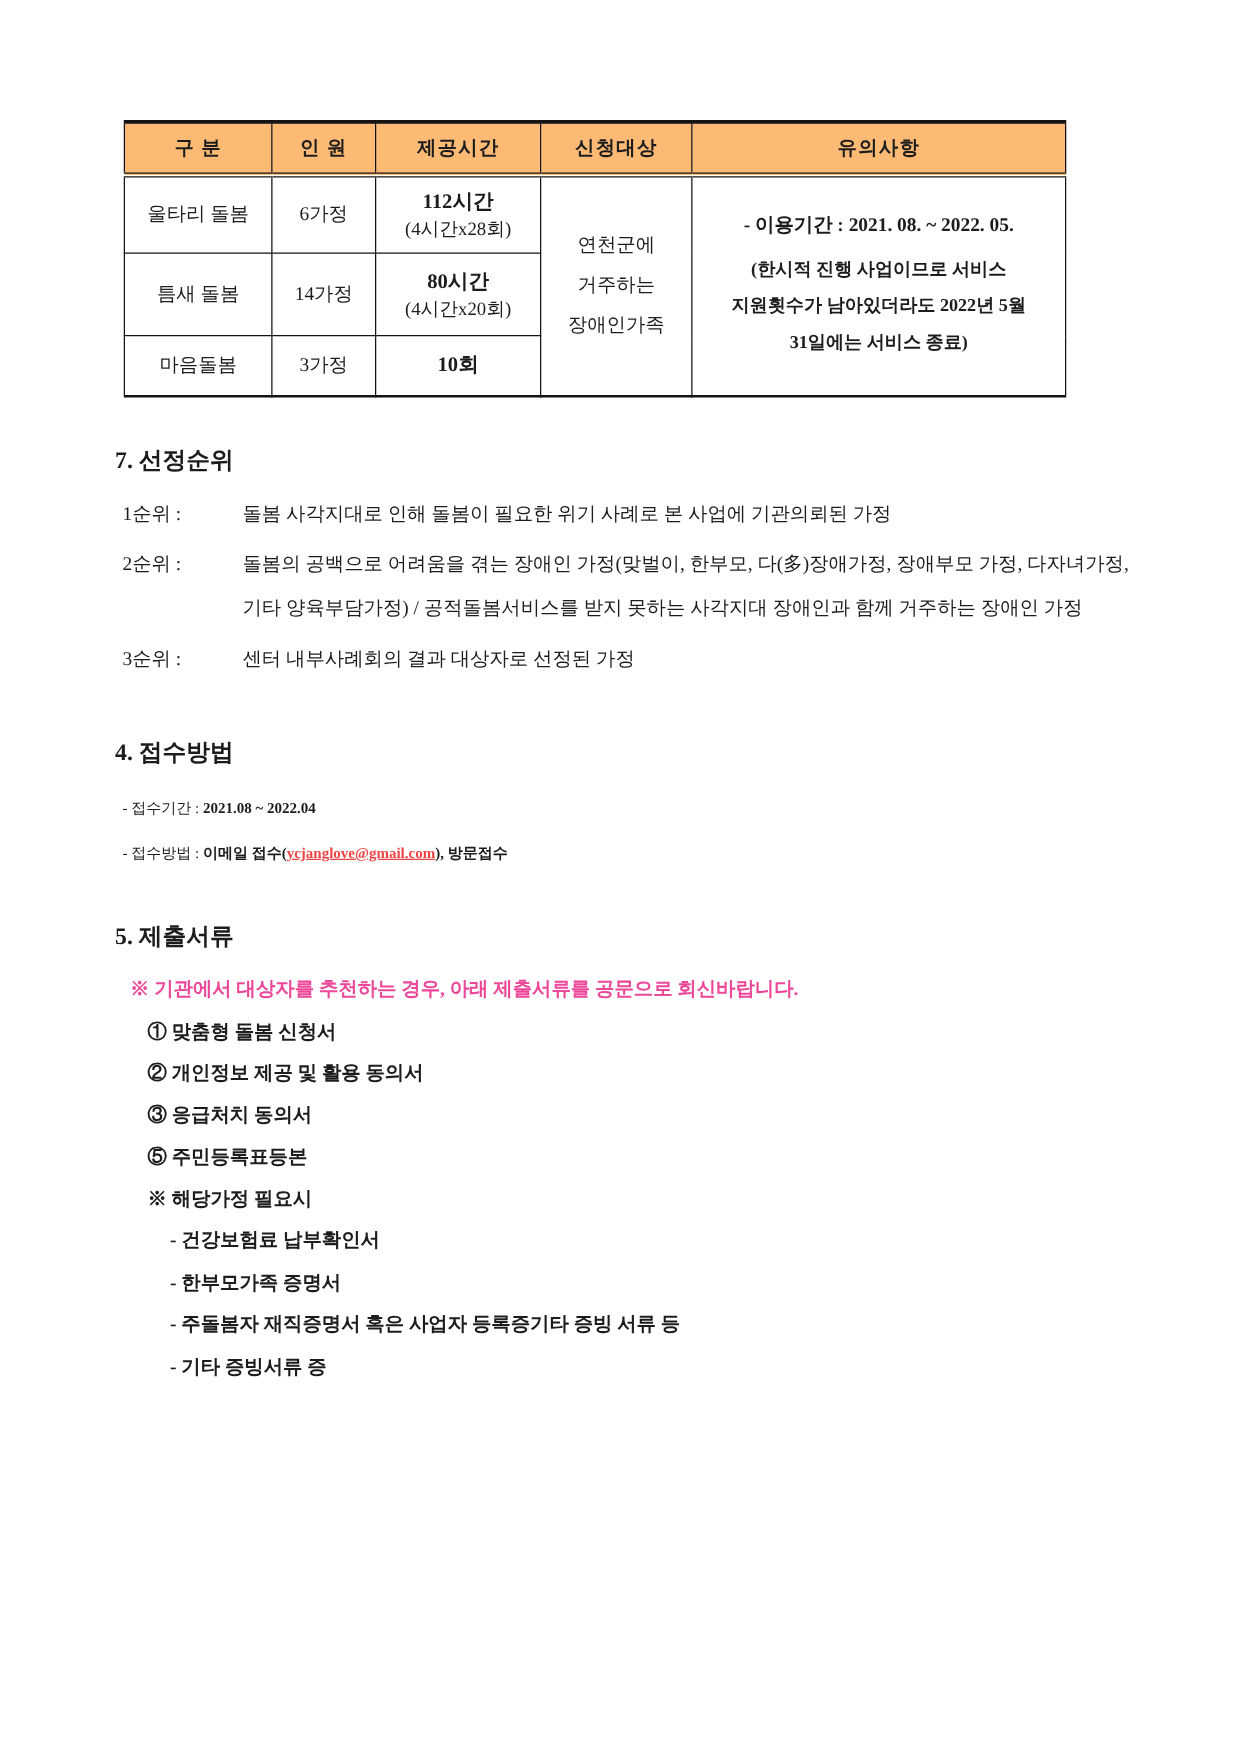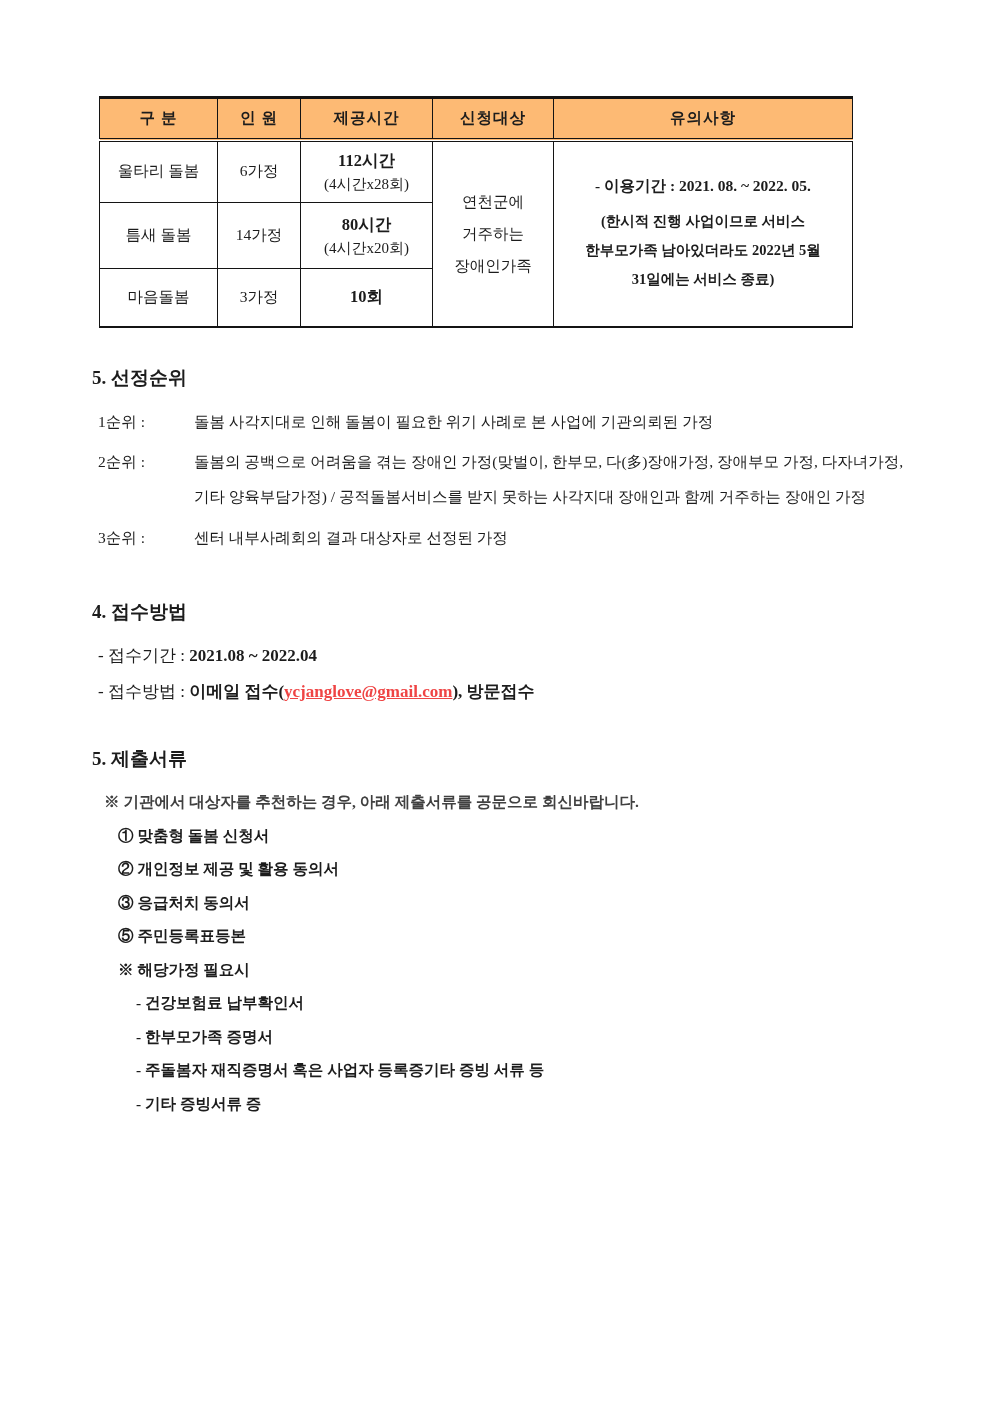--- a/index.html
+++ b/index.html
@@ -40,21 +40,21 @@
     border-bottom: 4px double #141414;
     letter-spacing: 1px;
   }
   table.program td {
     border: 1px solid #141414;
     font-size: 15.5px;
     vertical-align: middle;
   }
   tr.r1 td { height: 63px; }
   tr.r2 td { height: 66px; }
-  tr.r3 td { height: 58px; }
+  tr.r3 td { height: 48px; }
   .hours-main { font-weight: 700; font-size: 16.5px; line-height: 24px; }
   .hours-sub  { font-size: 15px; line-height: 22px; }
   td.c-target div { line-height: 32px; font-size: 15.5px; }
   td.c-notes { padding: 24px 4px; }
   .notes-line1 { font-weight: 700; font-size: 15.5px; line-height: 26px; }
   .notes-sub { font-weight: 700; font-size: 14.5px; line-height: 29px; margin-top: 8px; }
 
   
   section.sec3 { margin-top: 37px; }
   section.sec4 { margin-top: 44px; }
@@ -62,31 +62,31 @@
   h2.sec-title {
     font-size: 19px;
     font-weight: 700;
     margin: 0 0 13px 2px;
   }
   .rank { display: flex; font-size: 15.5px; line-height: 35px; margin-bottom: 5px; }
   .rank-label { flex: 0 0 auto; margin-left: 8px; margin-right: 13px; white-space: nowrap; }
   .rank-text { flex: 1 1 auto; margin-left: 36px; }
   .rank.rank-3 { margin-top: 6px; }
 
-  .apply-line { font-size: 17px; line-height: 36px; padding-left: 8px; }
+  .apply-line { font-size: 12px; line-height: 36px; padding-left: 8px; }
   .bold { font-weight: 700; }
   a.email-link {
     color: #ef4444;
     font-weight: 700;
     text-decoration: underline;
     cursor: pointer;
   }
 
   .notice { padding-left: 14px; font-size: 15.5px; line-height: 34px; }
-  .notice-red { color: #404040; font-weight: 700; }
+  .notice-red { color: #ec4899; font-weight: 700; }
   .doc-item { padding-left: 28px; font-size: 15.5px; font-weight: 700; line-height: 33.5px; }
   .cond-header { padding-left: 28px; font-size: 15.5px; font-weight: 700; line-height: 33.5px; }
   .cond-item { padding-left: 46px; font-size: 15.5px; font-weight: 700; line-height: 33.5px; }
 </style>
 </head>
 <body>
 
 <div class="page">
 
   <table class="program">
@@ -116,21 +116,21 @@
         </td>
         <td class="c-target" rowspan="3">
           <div>연천군에</div>
           <div>거주하는</div>
           <div>장애인가족</div>
         </td>
         <td class="c-notes" rowspan="3">
           <div class="notes-line1">- 이용기간 : 2021. 08. ~ 2022. 05.</div>
           <div class="notes-sub">
             <div>(한시적 진행 사업이므로 서비스</div>
-            <div>한부모가족 남아있더라도 2022년 5월</div>
+            <div>지원횟수가 남아있더라도 2022년 5월</div>
             <div>31일에는 서비스 종료)</div>
           </div>
         </td>
       </tr>
       <tr class="r2">
         <td>틈새 돌봄</td>
         <td>14가정</td>
         <td>
           <div class="hours-main">80시간</div>
           <div class="hours-sub">(4시간x20회)</div>
@@ -140,21 +140,21 @@
         <td>마음돌봄</td>
         <td>3가정</td>
         <td>
           <div class="hours-main">10회</div>
         </td>
       </tr>
     </tbody>
   </table>
 
   <section class="sec3">
-    <h2 class="sec-title">5. 선정순위</h2>
+    <h2 class="sec-title">7. 선정순위</h2>
     <div class="rank">
       <span class="rank-label">1순위 :</span>
       <div class="rank-text">돌봄 사각지대로 인해 돌봄이 필요한 위기 사례로 본 사업에 기관의뢰된 가정</div>
     </div>
     <div class="rank">
       <span class="rank-label">2순위 :</span>
       <div class="rank-text">돌봄의 공백으로 어려움을 겪는 장애인 가정(맞벌이, 한부모, 다(多)장애가정, 장애부모 가정, 다자녀가정, 기타 양육부담가정) / 공적돌봄서비스를 받지 못하는 사각지대 장애인과 함께 거주하는 장애인 가정</div>
     </div>
     <div class="rank rank-3">
       <span class="rank-label">3순위 :</span>

